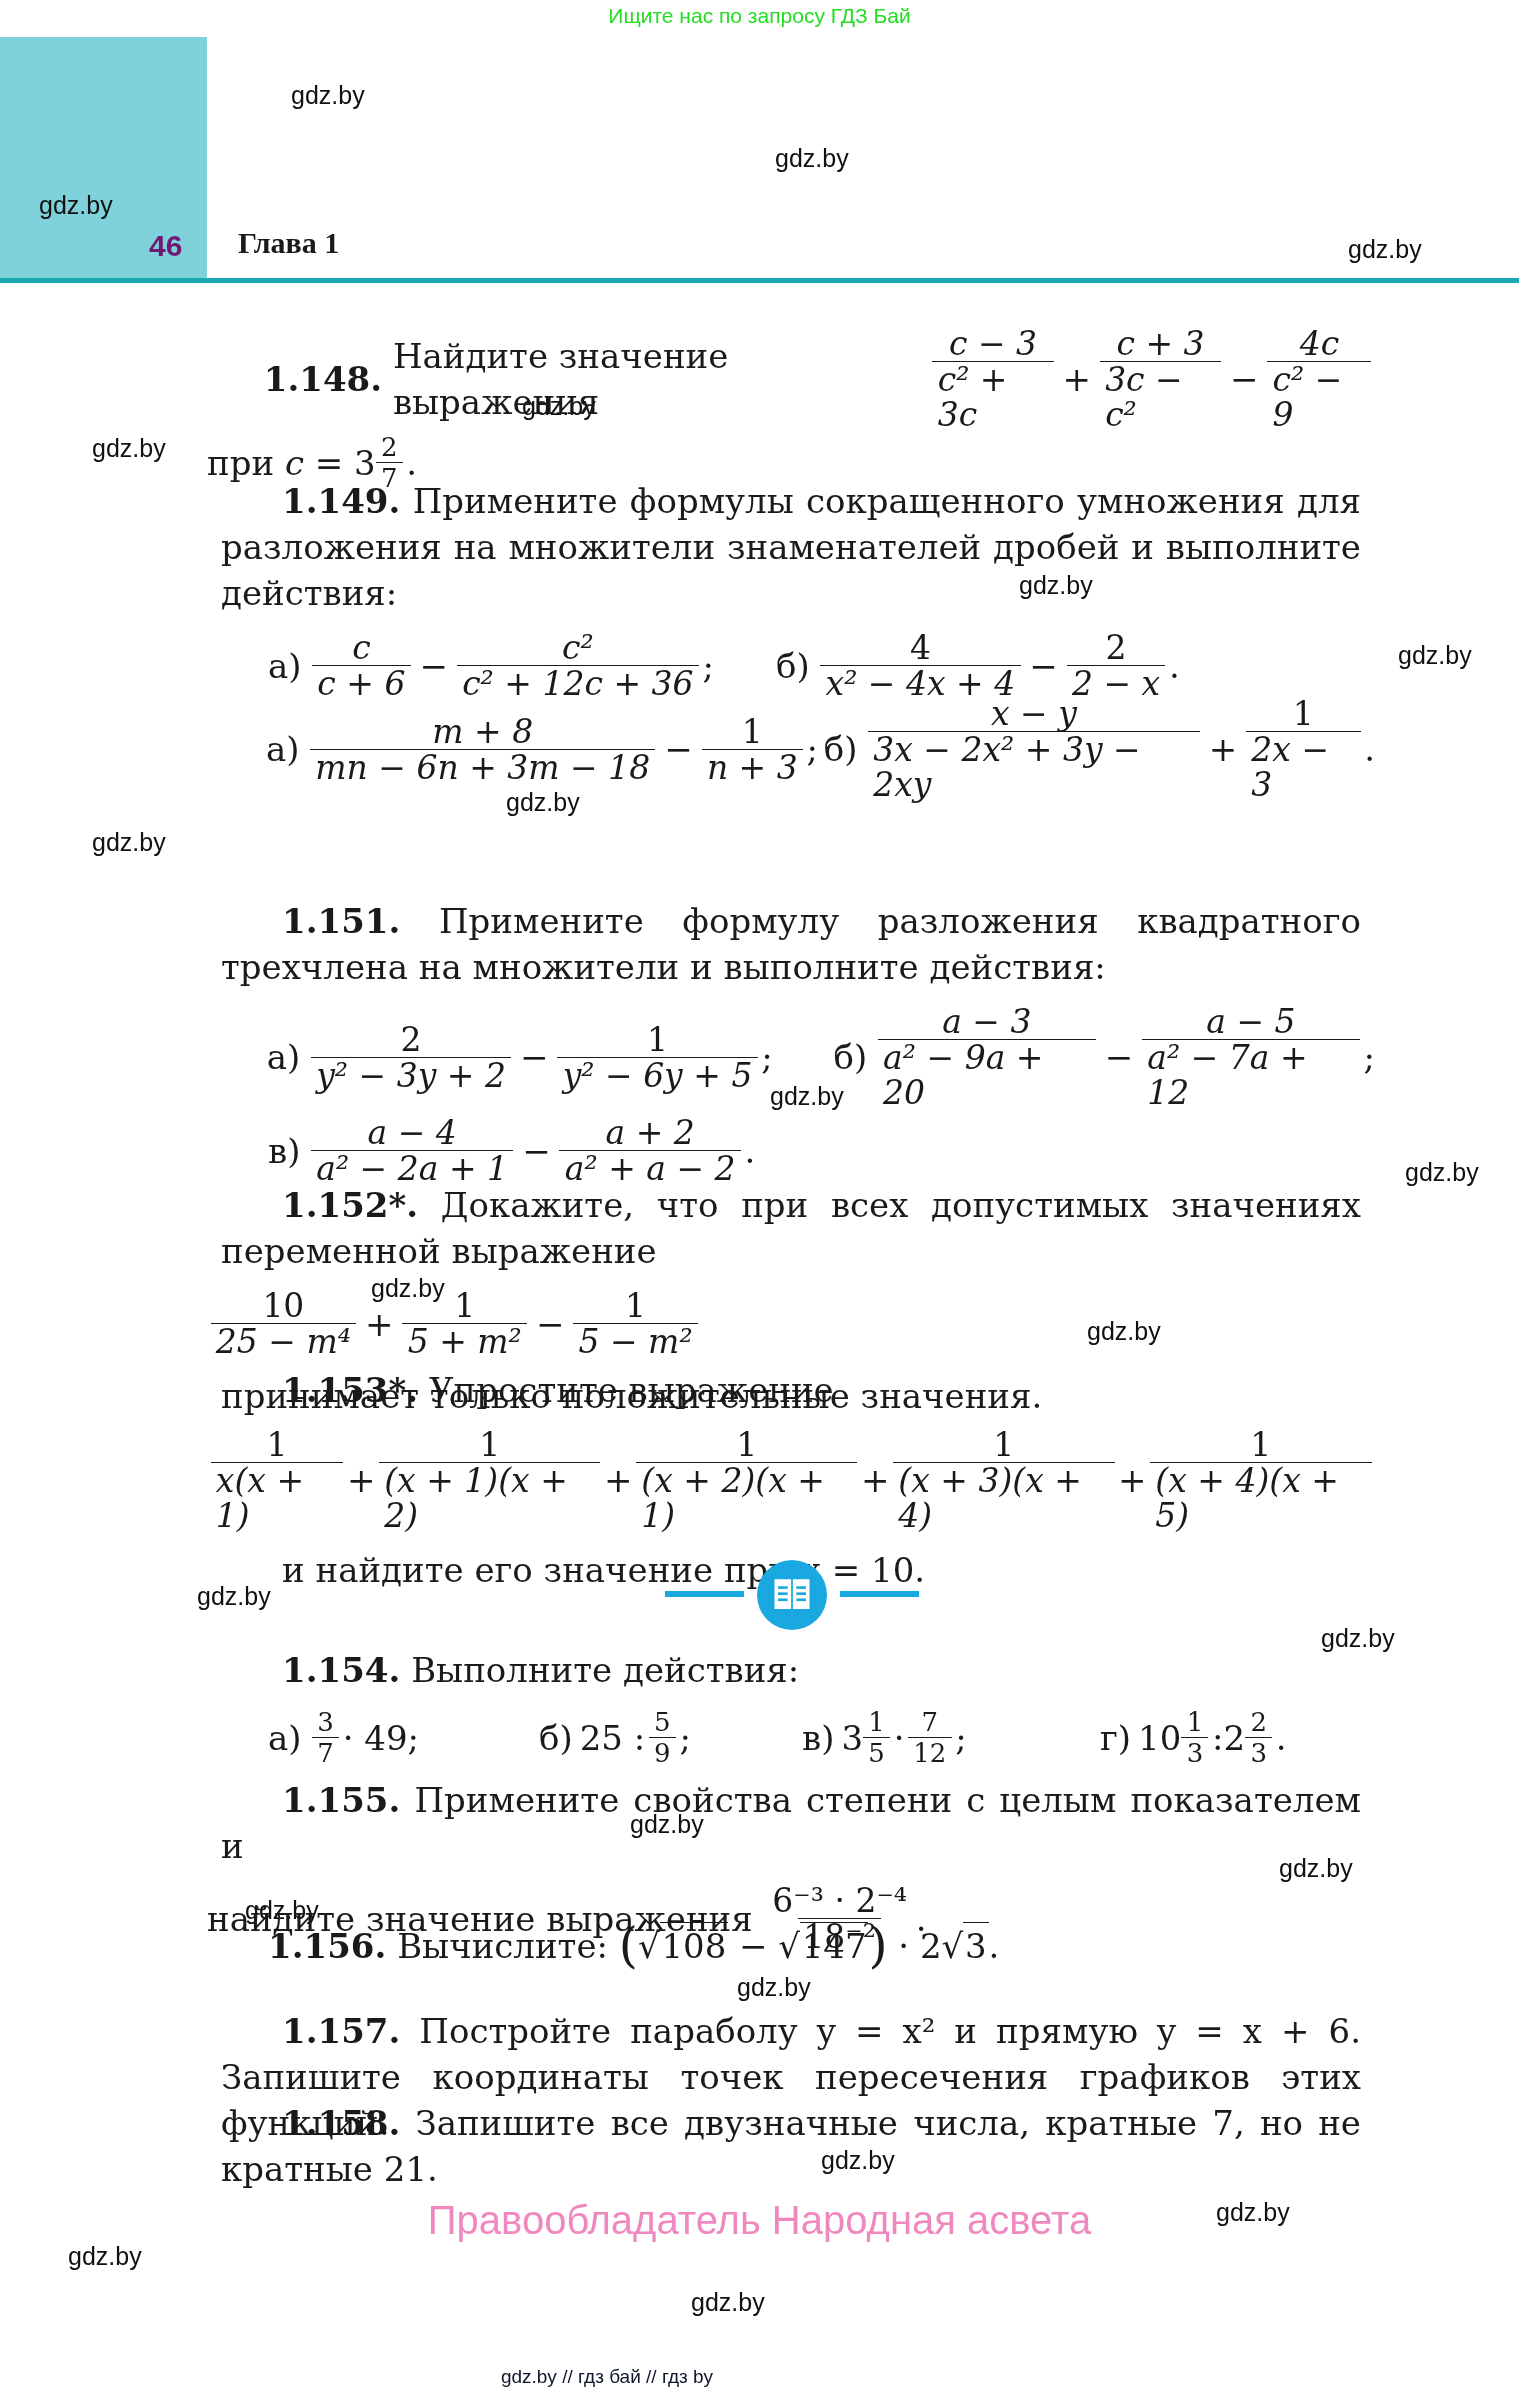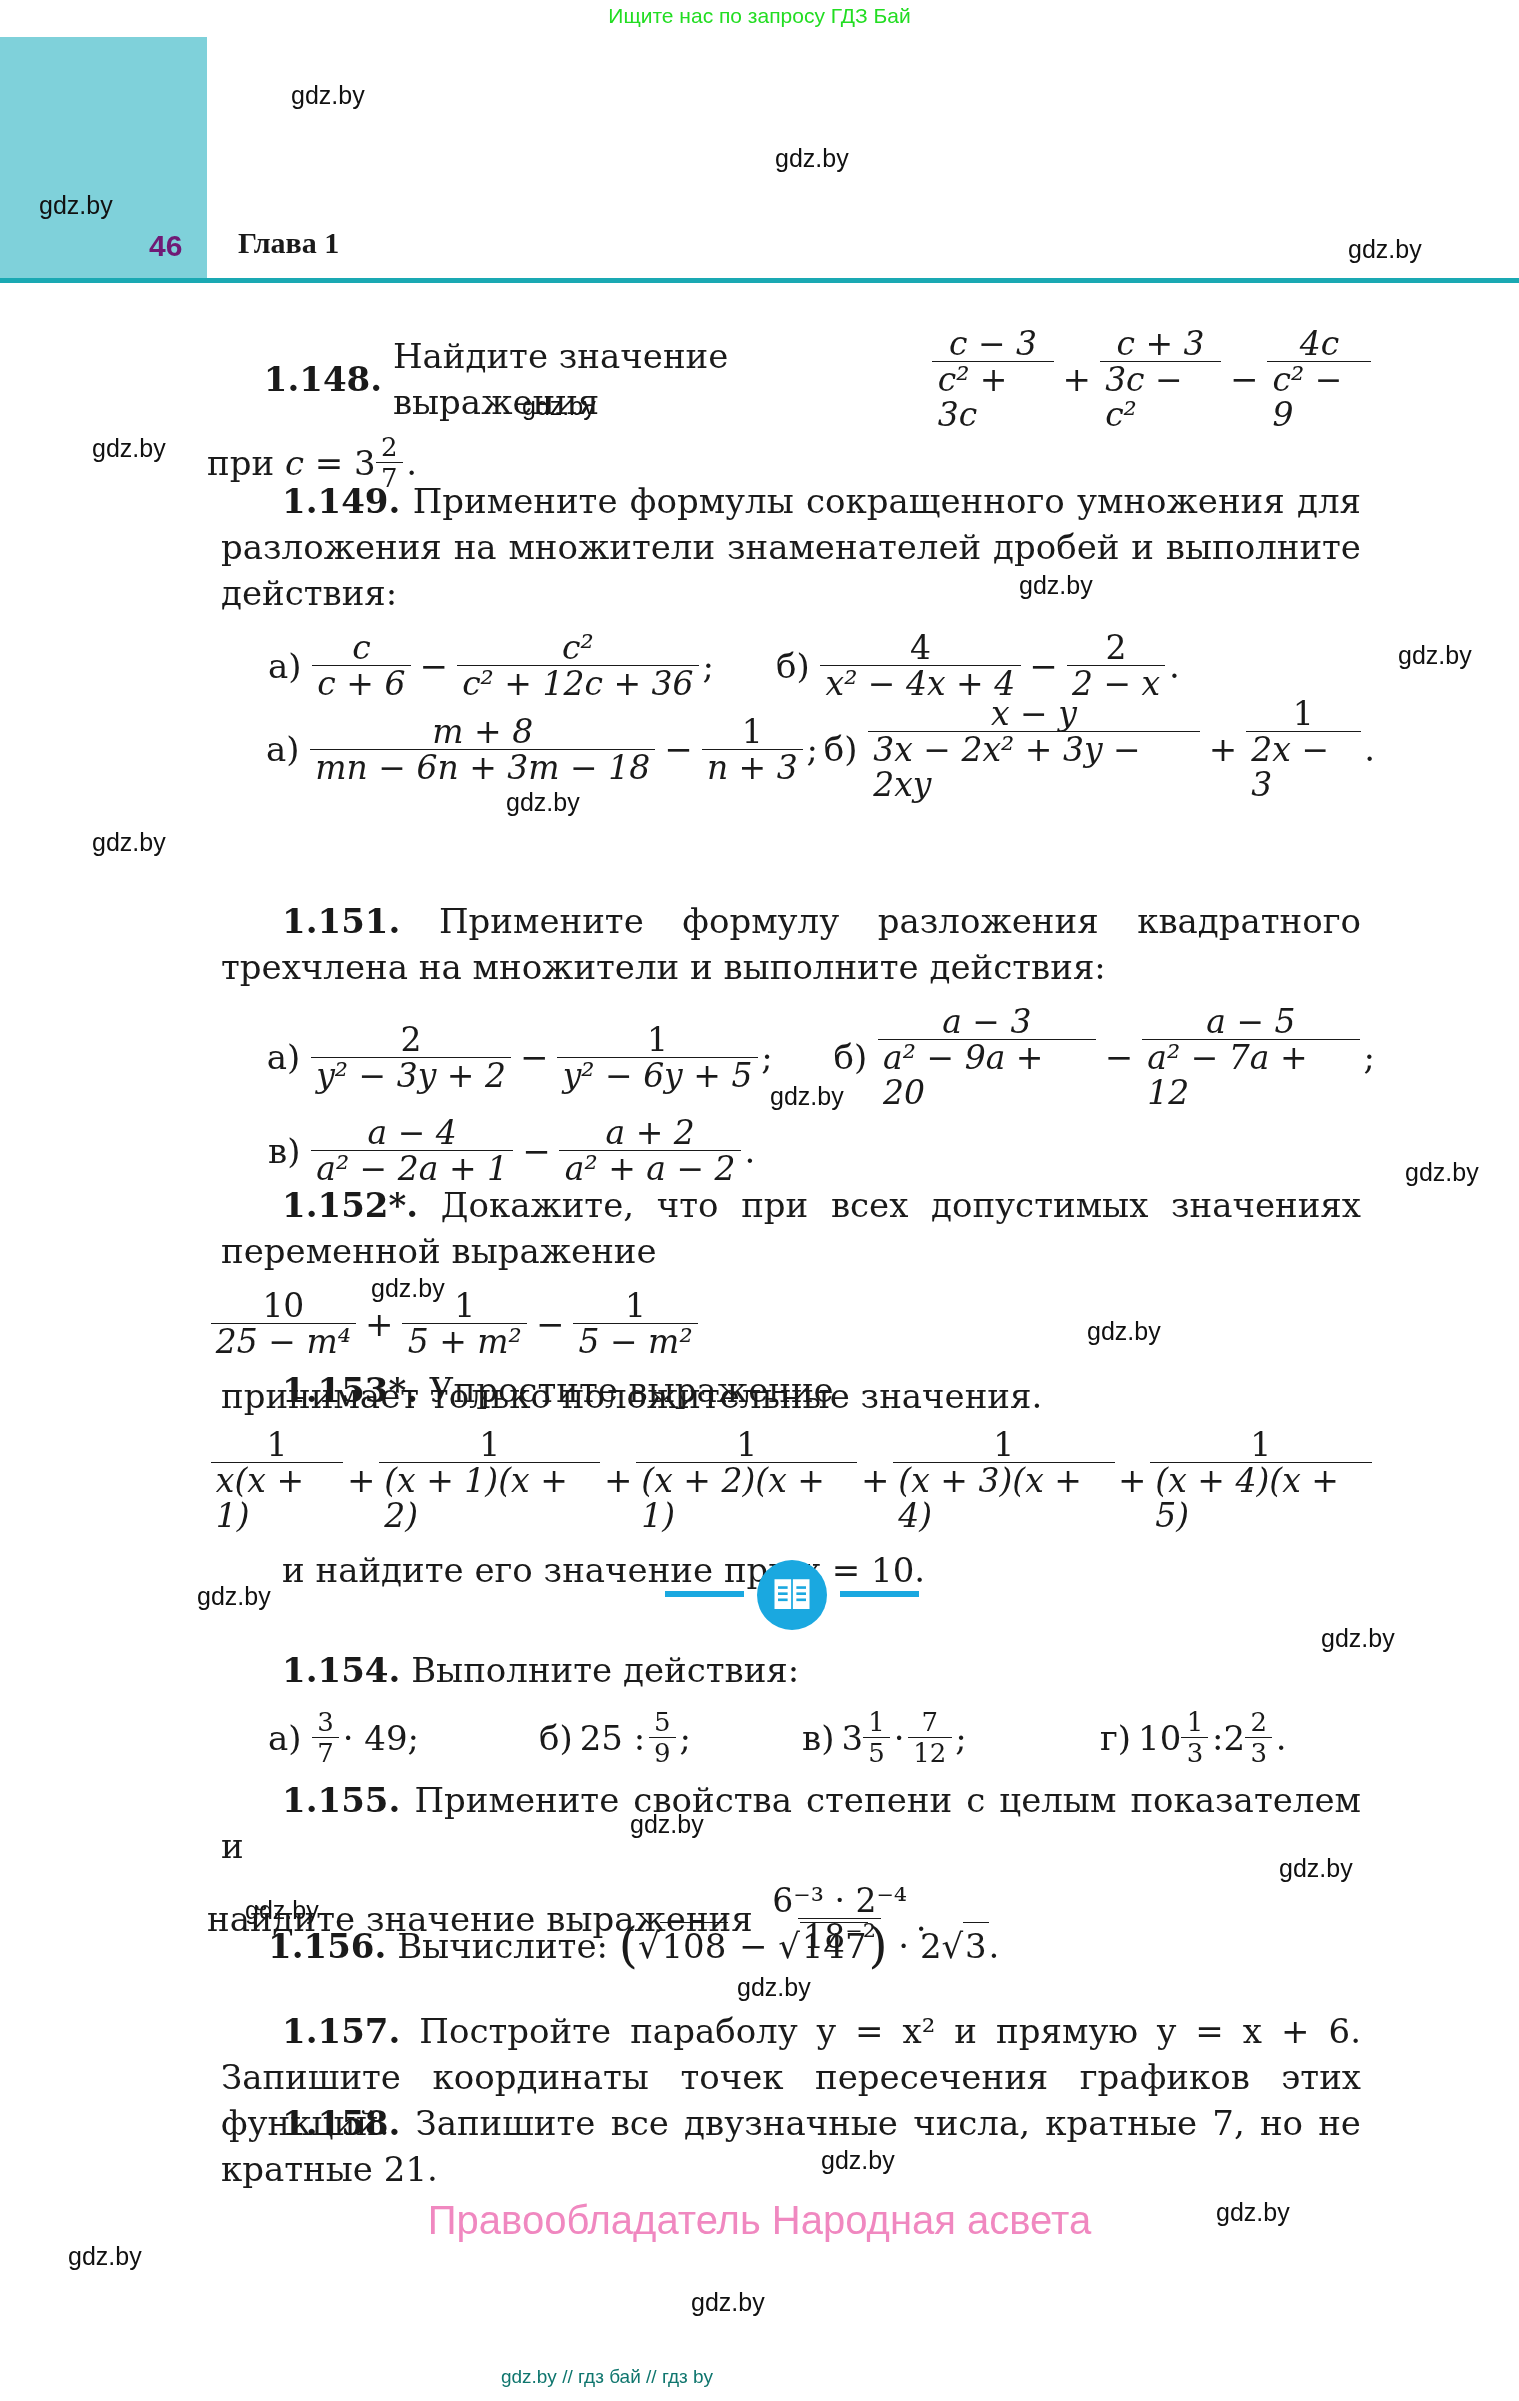--- a/index.html
+++ b/index.html
@@ -26,21 +26,21 @@
   i { font-style:italic; }
   .row { display:flex; align-items:center; margin:5.3px 0; }
   .item { display:flex; align-items:center; }
   .lbl { margin-right:7px; }
   .ops { margin:0 5.3px; }
   .sect-divider { left:665px; top:1560px; width:254px; height:70px; }
   .sect-divider .line { position:absolute; top:31px; height:6.1px; width:79px; background:#1aa8e0; }
   .sect-divider .circle { position:absolute; left:92px; top:0; width:70px; height:70px; border-radius:50%; background:#1aa8e0; }
   .footer-pink { left:0; top:2198px; width:1519px; text-align:center; color:#f088c0;
                  font-family:"Liberation Sans",sans-serif; font-size:40px; }
-  .footer-blue { left:0; top:2366px; width:1214px; text-align:center; color:#0f766e;
+  .footer-blue { left:0; top:2366px; width:1214px; text-align:center; color:#0f172a;
                  font-family:"Liberation Sans",sans-serif; font-size:19px; }
   .sqrt { border-top:1.8px solid #1a1a1a; padding:0 1.8px; }
   .paren { font-size:49px; vertical-align:middle; font-weight:200; }
 </style>
 </head>
 <body>
 
 <div class="abs topnote">Ищите нас по запросу ГДЗ Бай</div>
 
 <div class="abs sidebar"></div>

